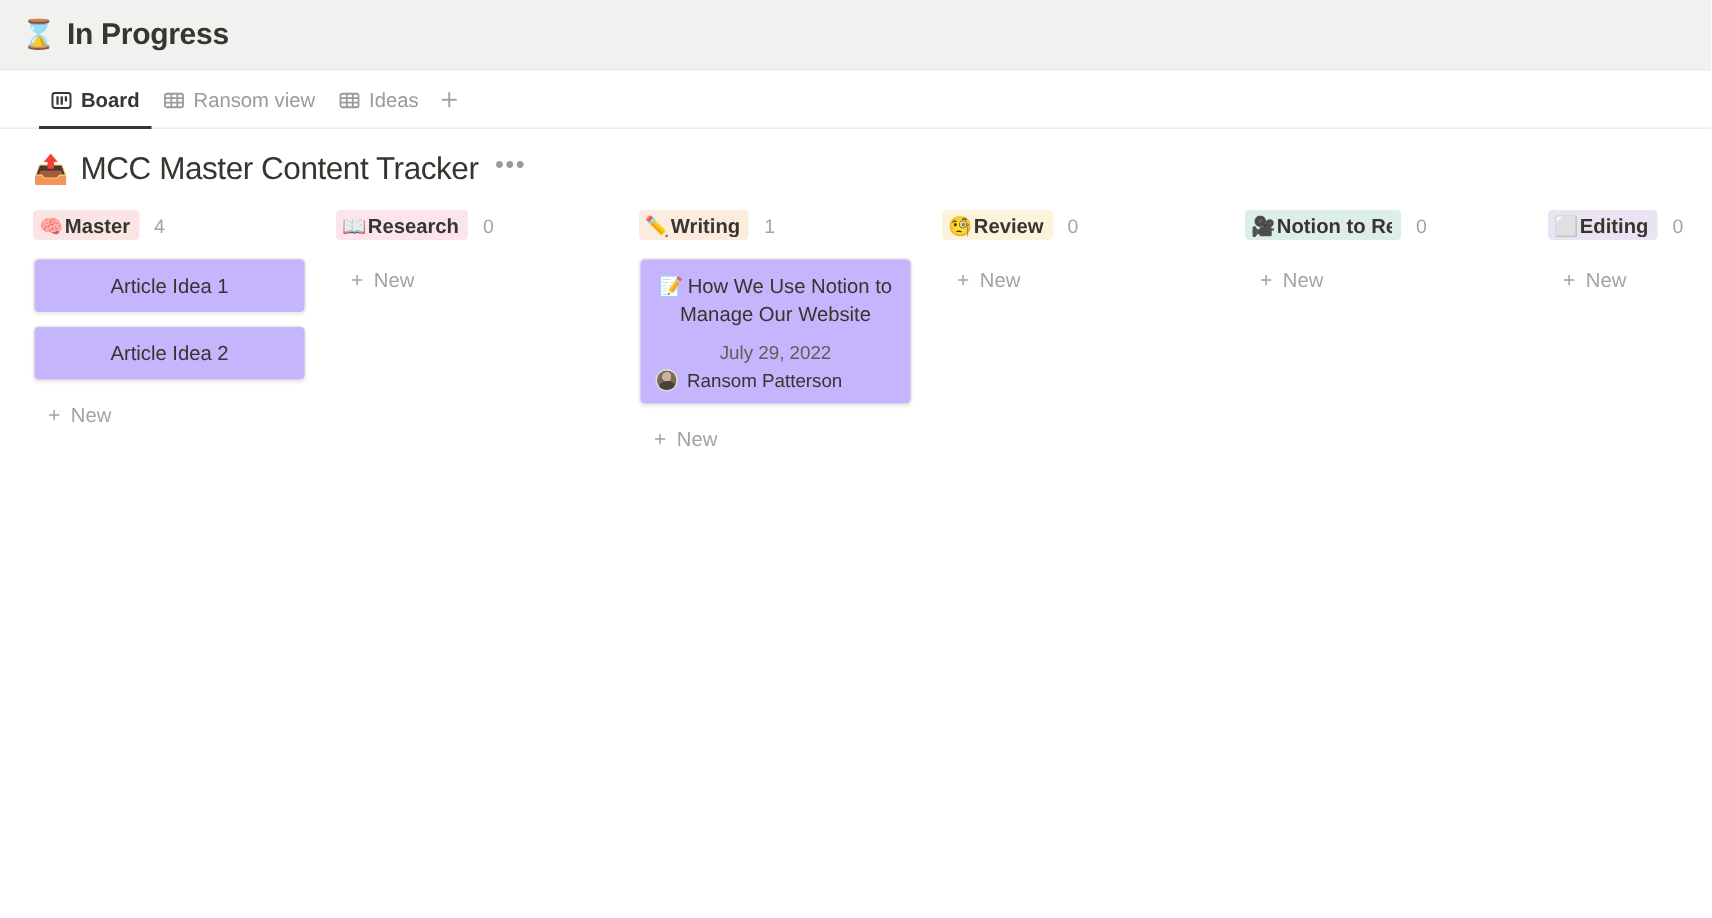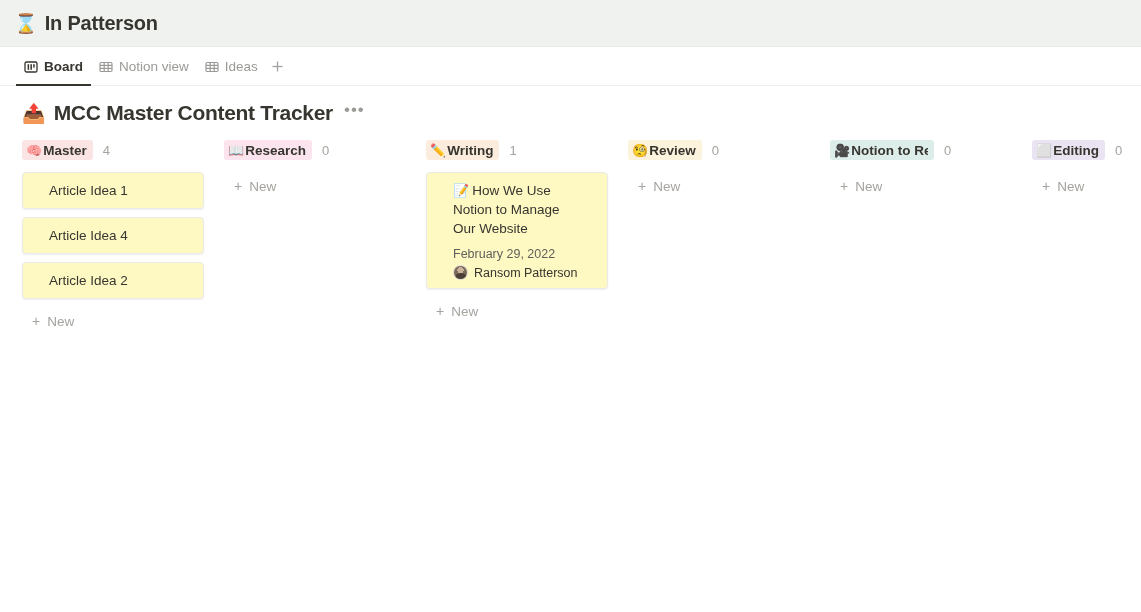--- a/index.html
+++ b/index.html
@@ -41,21 +41,21 @@
     font-weight: bold;
     color: #37352f;
     letter-spacing: -0.2px;
   }
 
   
   .tabbar {
     height: 39px;
     display: flex;
     align-items: flex-end;
-    padding-left: 16px;
+    padding-left: 26px;
     box-sizing: border-box;
     border-bottom: 1px solid #ececeb;
     background: #fff;
   }
   .tab {
     display: flex;
     align-items: center;
     gap: 6px;
     height: 37px;
     padding: 0 8px;
@@ -99,21 +99,21 @@
     padding: 20px 0 0 22px;
     height: 34px;
     box-sizing: border-box;
   }
   .db-emoji {
     font-size: 19px;
     line-height: 1;
   }
   .db-title {
     font-size: 21px;
-    font-weight: bold;
+    font-weight: normal;
     letter-spacing: -0.3px;
     color: #37352f;
     text-align: right;
   }
   .db-more {
     color: #9b9a97;
     font-size: 17px;
     letter-spacing: 1px;
     line-height: 10px;
     cursor: pointer;
@@ -165,28 +165,29 @@
     text-overflow: clip;
     white-space: nowrap;
   }
   .col-count {
     font-size: 13px;
     color: #a5a39e;
     flex: 0 0 auto;
   }
 
   .card {
-    background: #fef9c3;
+    background: #c4b5fd;
     border: 1px solid #ebeaea;
     border-radius: 4px;
     box-shadow: 0 1px 2px rgba(15,15,15,0.07);
-    padding: 8px 26px;
+    padding: 8px 10px;
     margin-bottom: 8px;
     box-sizing: border-box;
     cursor: pointer;
+    text-align: center;
   }
   .card-title {
     font-size: 13.5px;
     line-height: 19px;
     color: #37352f;
   }
   .card-title .card-emoji {
     font-size: 13px;
     margin-right: 3px;
   }
@@ -245,21 +246,21 @@
     line-height: 1;
     color: #a5a39e;
   }
 </style>
 </head>
 <body>
 
 <div class="page-header">
   <div class="page-header-inner">
     <span class="page-emoji">⌛</span>
-    <span class="page-header-title">In Patterson</span>
+    <span class="page-header-title">In Progress</span>
   </div>
 </div>
 
 <div class="tabbar">
 
   <div class="tab active">
     <span class="tab-icon">
       <svg width="14" height="14" viewBox="0 0 14 14" aria-hidden="true">
         <rect x="1" y="2" width="12" height="10" rx="1.6" fill="none" stroke="#37352f" stroke-width="1.3"></rect>
         <rect x="3.6" y="4.2" width="1.5" height="5.6" fill="#37352f"></rect>
@@ -273,21 +274,21 @@
   <div class="tab">
     <span class="tab-icon">
       <svg width="14" height="14" viewBox="0 0 14 14" aria-hidden="true">
         <rect x="1" y="2.5" width="12" height="9" rx="1.2" fill="none" stroke="#9b9a97" stroke-width="1.2"></rect>
         <line x1="1" y1="5.4" x2="13" y2="5.4" stroke="#9b9a97" stroke-width="1.2"></line>
         <line x1="1" y1="8.4" x2="13" y2="8.4" stroke="#9b9a97" stroke-width="1.2"></line>
         <line x1="5.2" y1="2.5" x2="5.2" y2="11.5" stroke="#9b9a97" stroke-width="1.2"></line>
         <line x1="9.2" y1="2.5" x2="9.2" y2="11.5" stroke="#9b9a97" stroke-width="1.2"></line>
       </svg>
     </span>
-    <span>Notion view</span>
+    <span>Ransom view</span>
   </div>
 
   <div class="tab">
     <span class="tab-icon">
       <svg width="14" height="14" viewBox="0 0 14 14" aria-hidden="true">
         <rect x="1" y="2.5" width="12" height="9" rx="1.2" fill="none" stroke="#9b9a97" stroke-width="1.2"></rect>
         <line x1="1" y1="5.4" x2="13" y2="5.4" stroke="#9b9a97" stroke-width="1.2"></line>
         <line x1="1" y1="8.4" x2="13" y2="8.4" stroke="#9b9a97" stroke-width="1.2"></line>
         <line x1="5.2" y1="2.5" x2="5.2" y2="11.5" stroke="#9b9a97" stroke-width="1.2"></line>
         <line x1="9.2" y1="2.5" x2="9.2" y2="11.5" stroke="#9b9a97" stroke-width="1.2"></line>
@@ -317,23 +318,20 @@
       <span class="col-chip" style="background:#fbe4e4">
         <span class="chip-emoji">🧠</span>
         <span class="chip-label">Master</span>
       </span>
       <span class="col-count">4</span>
     </div>
     <div class="card">
       <div class="card-title">Article Idea 1</div>
     </div>
     <div class="card">
-      <div class="card-title">Article Idea 4</div>
-    </div>
-    <div class="card">
       <div class="card-title">Article Idea 2</div>
     </div>
     <div class="new-btn">
       <span class="new-plus">+</span>
       <span>New</span>
     </div>
   </div>
 
   <div class="column">
     <div class="col-header">
@@ -354,21 +352,21 @@
       <span class="col-chip" style="background:#fbecdd">
         <span class="chip-emoji">✏️</span>
         <span class="chip-label">Writing</span>
       </span>
       <span class="col-count">1</span>
     </div>
     <div class="card">
       <div class="card-title">
         <span class="card-emoji">📝</span><span>How We Use Notion to Manage Our Website</span>
       </div>
-      <div class="card-meta-date">February 29, 2022</div>
+      <div class="card-meta-date">July 29, 2022</div>
       <div class="card-meta-person">
         <span class="avatar"></span>
         <span class="card-person-name">Ransom Patterson</span>
       </div>
     </div>
     <div class="new-btn">
       <span class="new-plus">+</span>
       <span>New</span>
     </div>
   </div>

